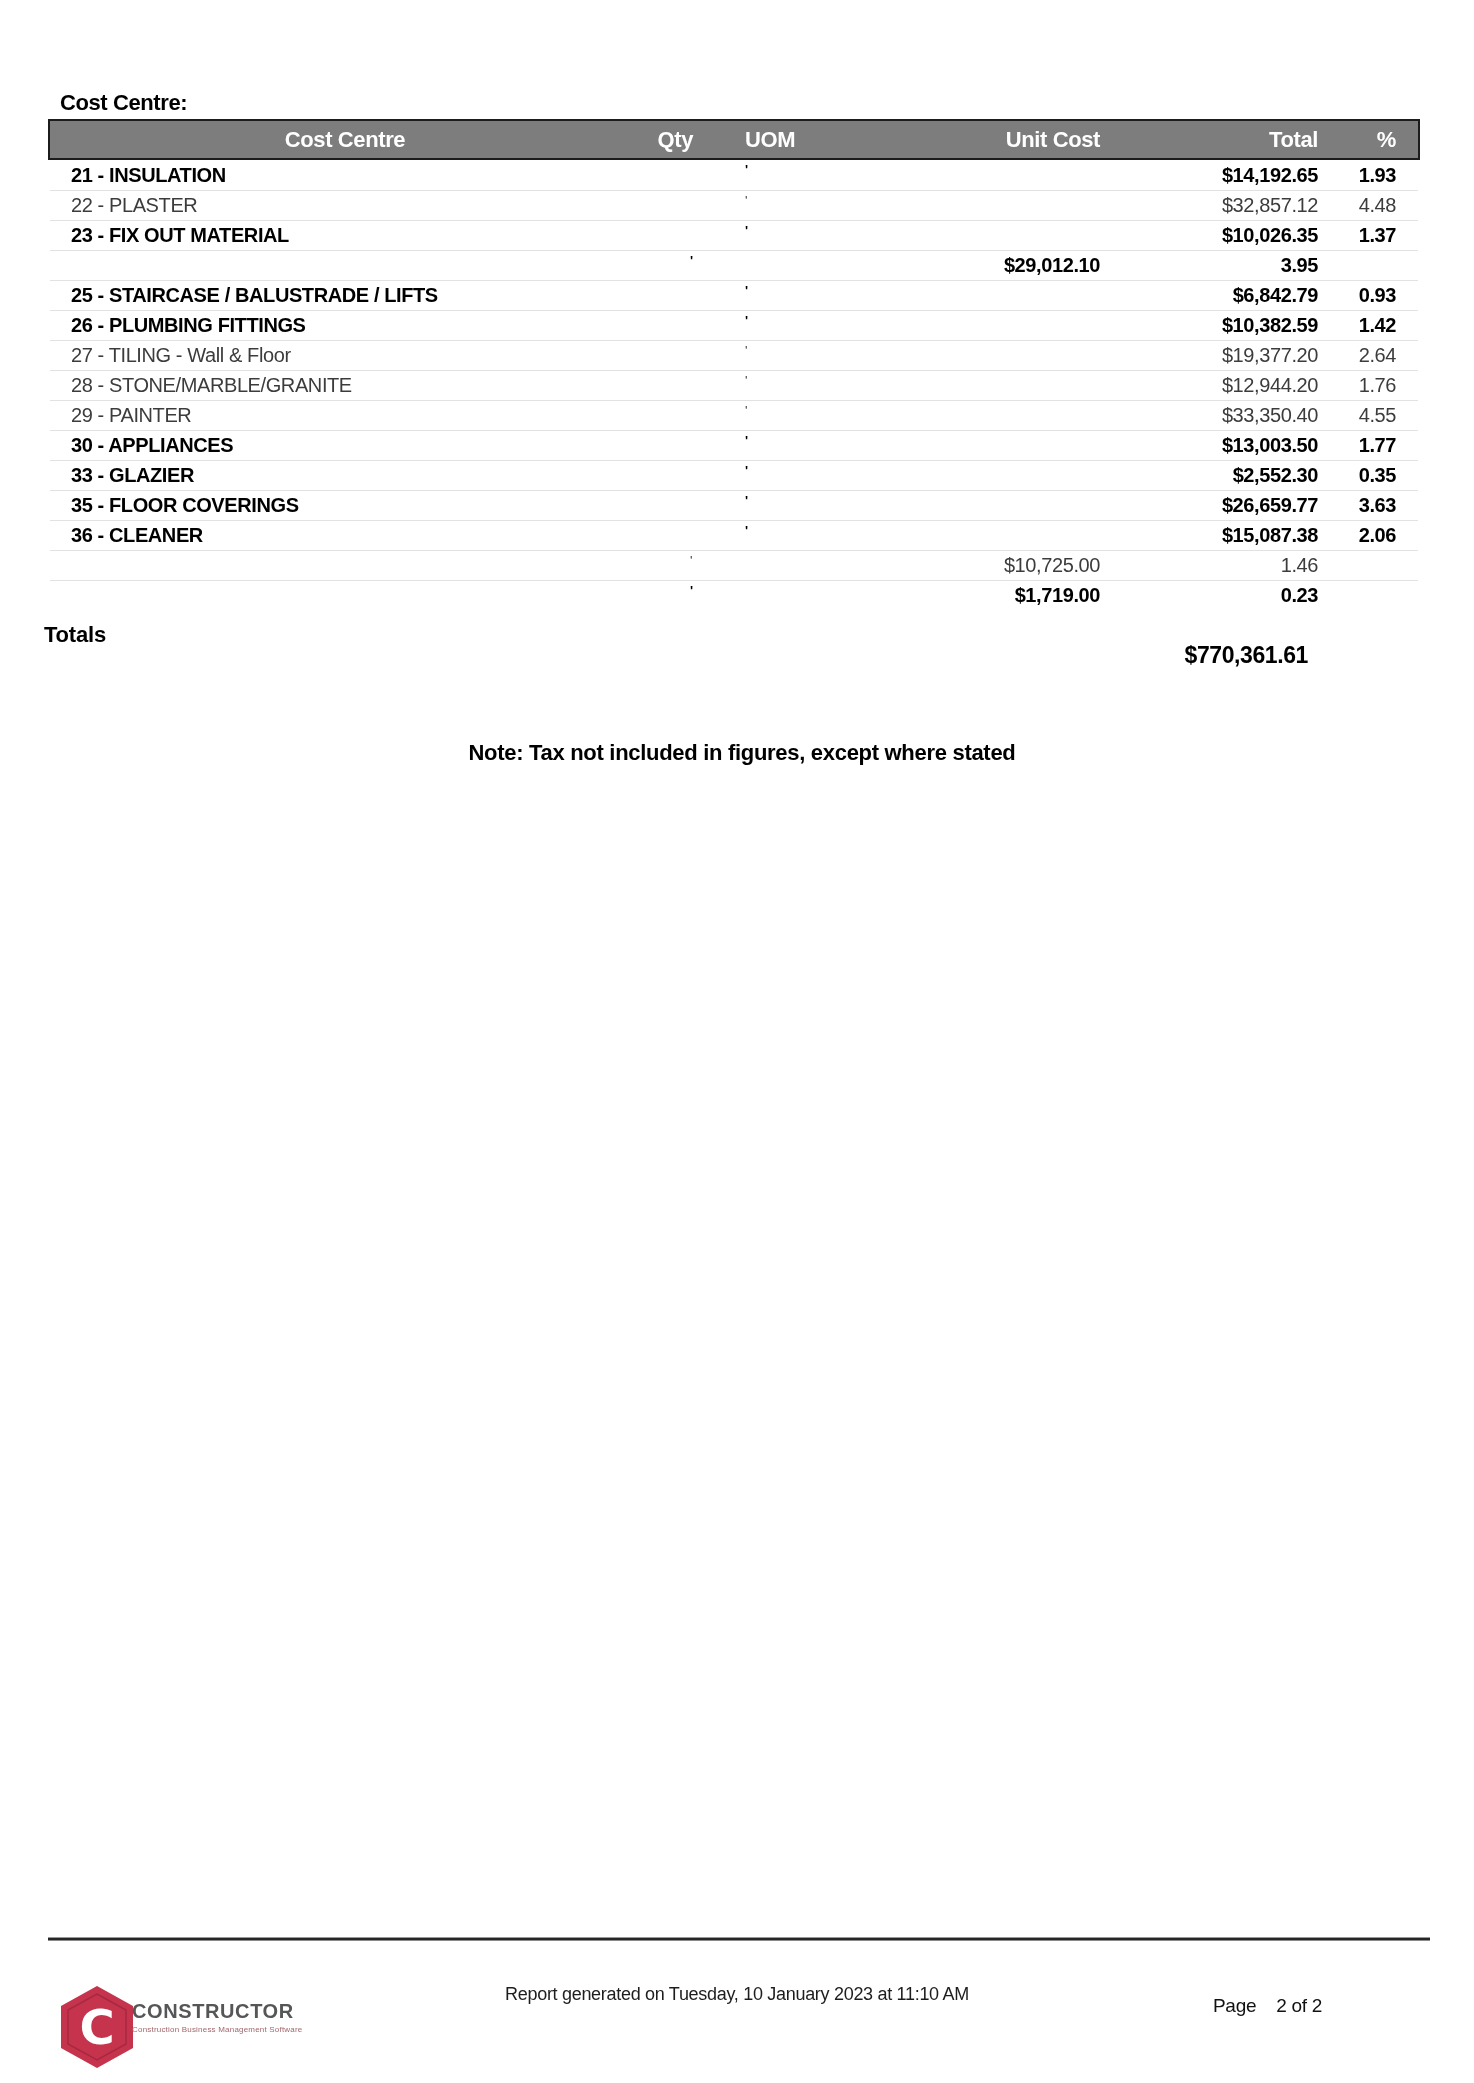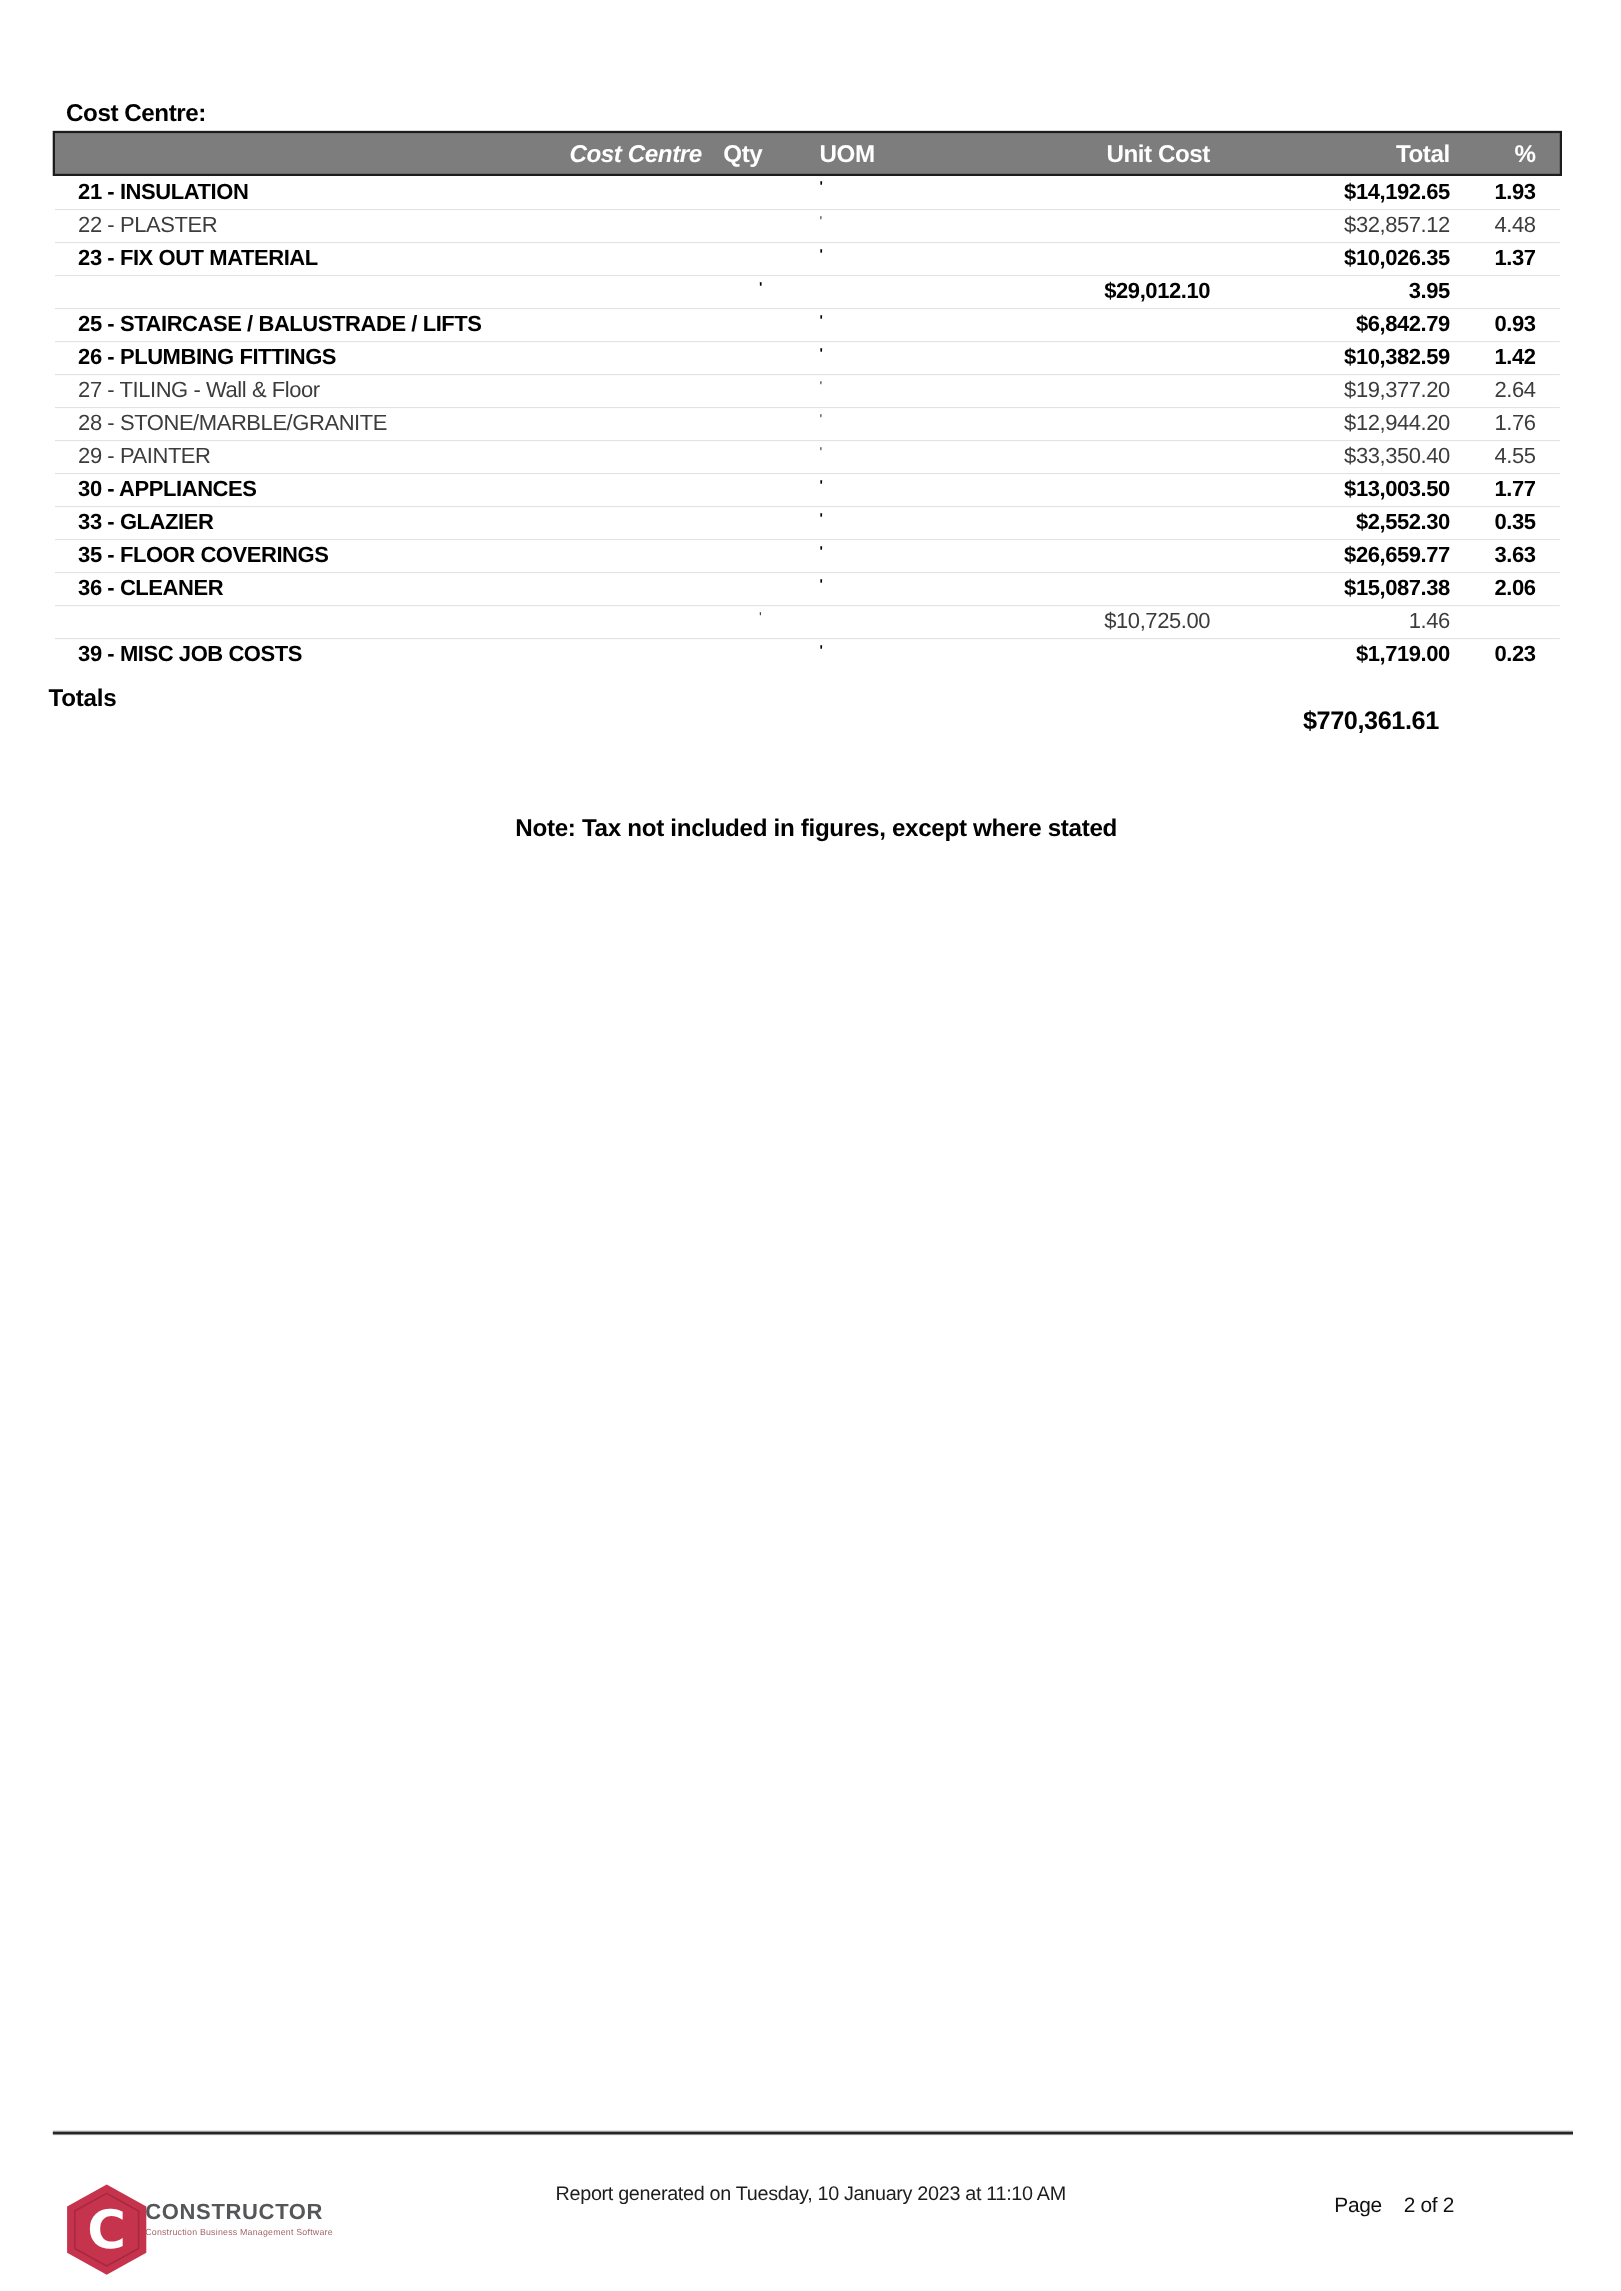--- a/index.html
+++ b/index.html
@@ -17,21 +17,21 @@
   }
 
   
   .thead {
     position:absolute; left:48px; top:119px; width:1372px; height:41px;
     background:#7d7d7d; border:2px solid #1c1c1c;
     display:grid; grid-template-columns:588px 55px 205px 202px 218px 78px;
     align-items:center; padding-right:22px;
     color:#fff; font-size:22px; font-weight:700; letter-spacing:-0.4px;
   }
-  .thead .c-name { padding-left:2px; text-align:right;font-style:italic; }
+  .thead .c-name { padding-left:2px; text-align:center; }
   .c-qty, .c-unit, .c-total, .c-pct { text-align:right; }
   .c-uom { text-align:left; padding-left:52px; }
 
   
   .tbody { position:absolute; left:50px; top:160px; width:1368px; }
   .trow {
     display:grid; grid-template-columns:588px 55px 205px 202px 218px 78px;
     height:30px; align-items:center; padding-right:22px;
     font-size:20px; letter-spacing:-0.4px;
     border-top:1px solid #e2e2e2;
@@ -201,21 +201,20 @@
       <div class="c-pct">2.06</div>
     </div>
       <div class="trow reg">
       <div class="c-qty"></div>
       <div class="c-uom">'</div>
       <div class="c-unit"></div>
       <div class="c-total">$10,725.00</div>
       <div class="c-pct">1.46</div>
     </div>
       <div class="trow em">
-      <div class="c-name">39 - MISC JOB COSTS</div>
       <div class="c-qty"></div>
       <div class="c-uom">'</div>
       <div class="c-unit"></div>
       <div class="c-total">$1,719.00</div>
       <div class="c-pct">0.23</div>
     </div>
     </div>
 
   <div class="totals-label">Totals</div>
   <div class="totals-value">$770,361.61</div>

